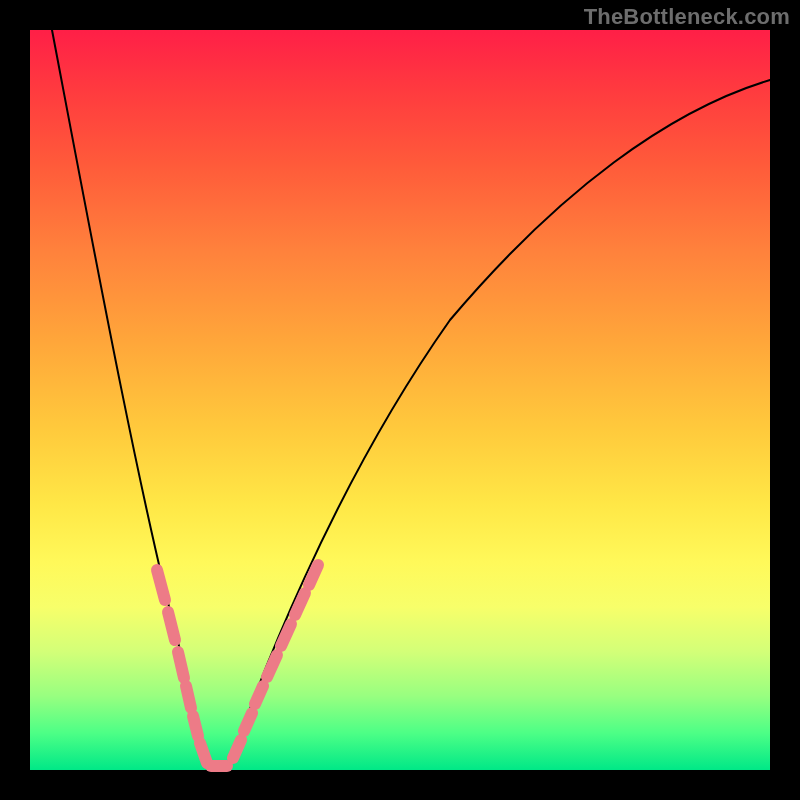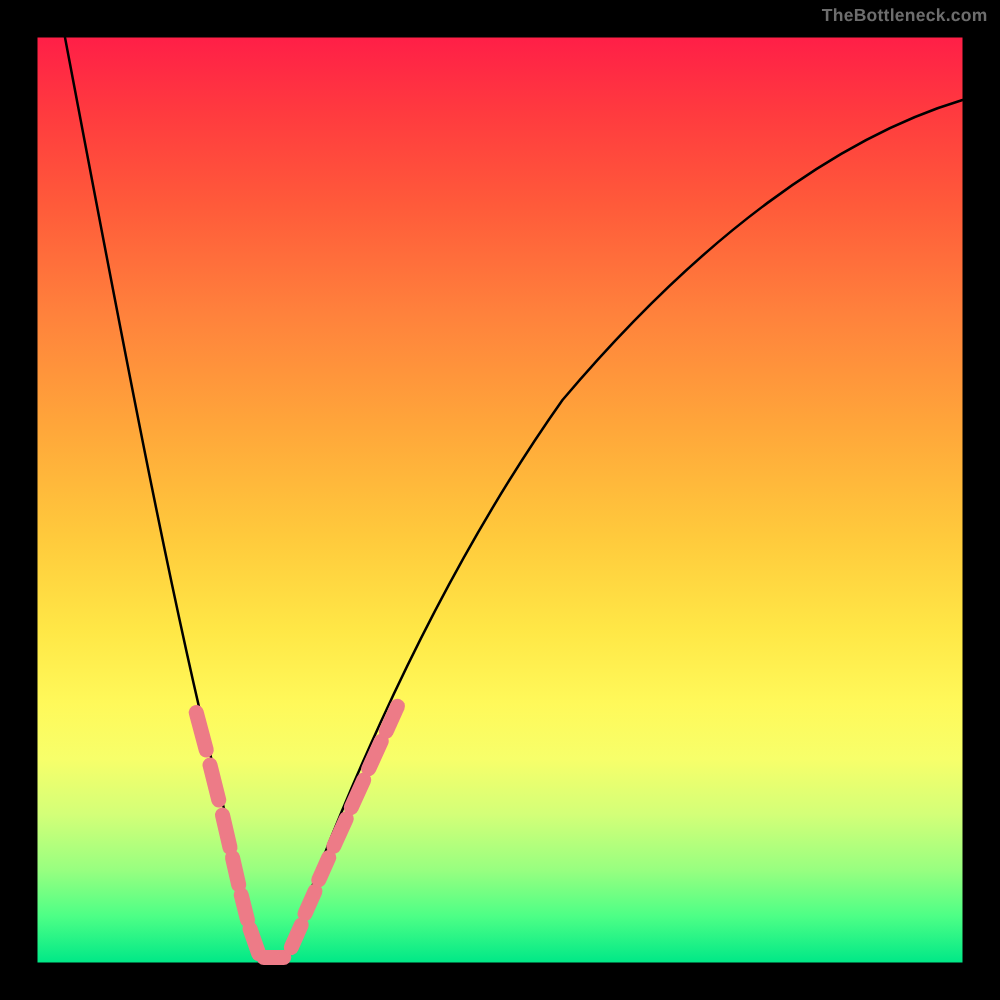--- a/index.html
+++ b/index.html
@@ -39,21 +39,21 @@
       #4dff86 95%,
       #00e887 100%
     );
   }
   .watermark {
     position: absolute;
     top: 4px;
     right: 10px;
     color: #6d6d6d;
     font-family: Arial, Helvetica, sans-serif;
-    font-size: 14px;
+    font-size: 22px;
     font-weight: 600;
     letter-spacing: 0.2px;
     user-select: none;
   }
   svg.curves {
     position: absolute;
     top: 0;
     left: 0;
     width: 740px;
     height: 740px;

